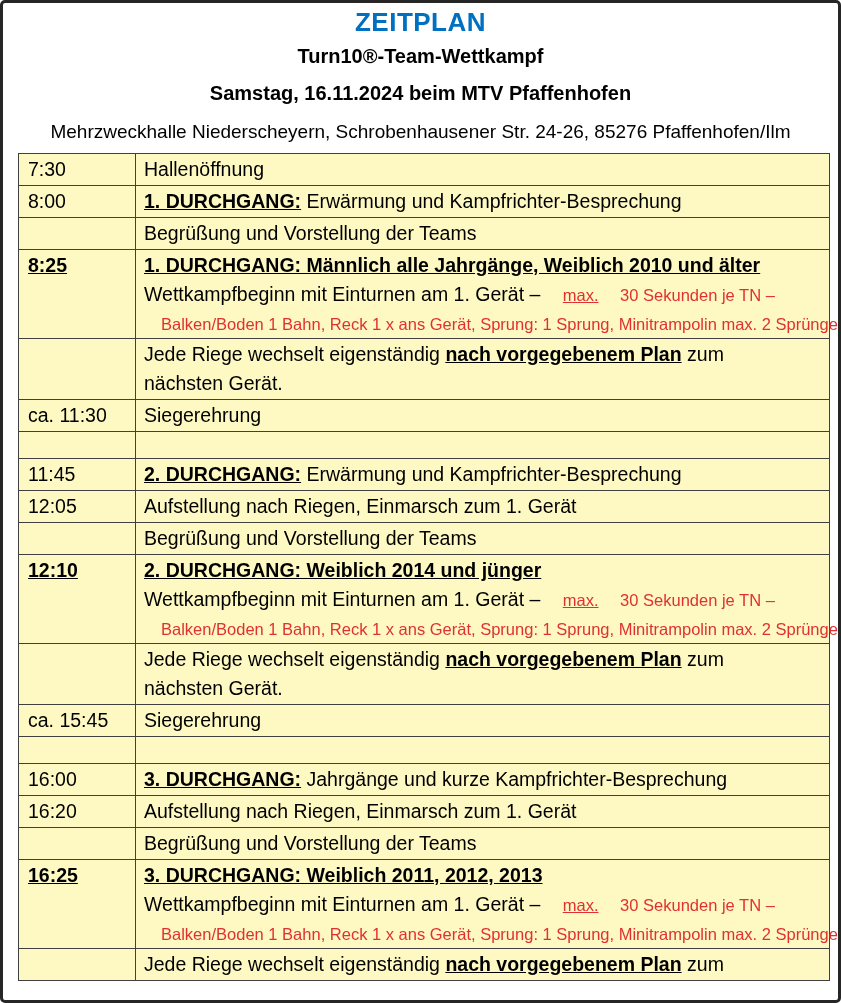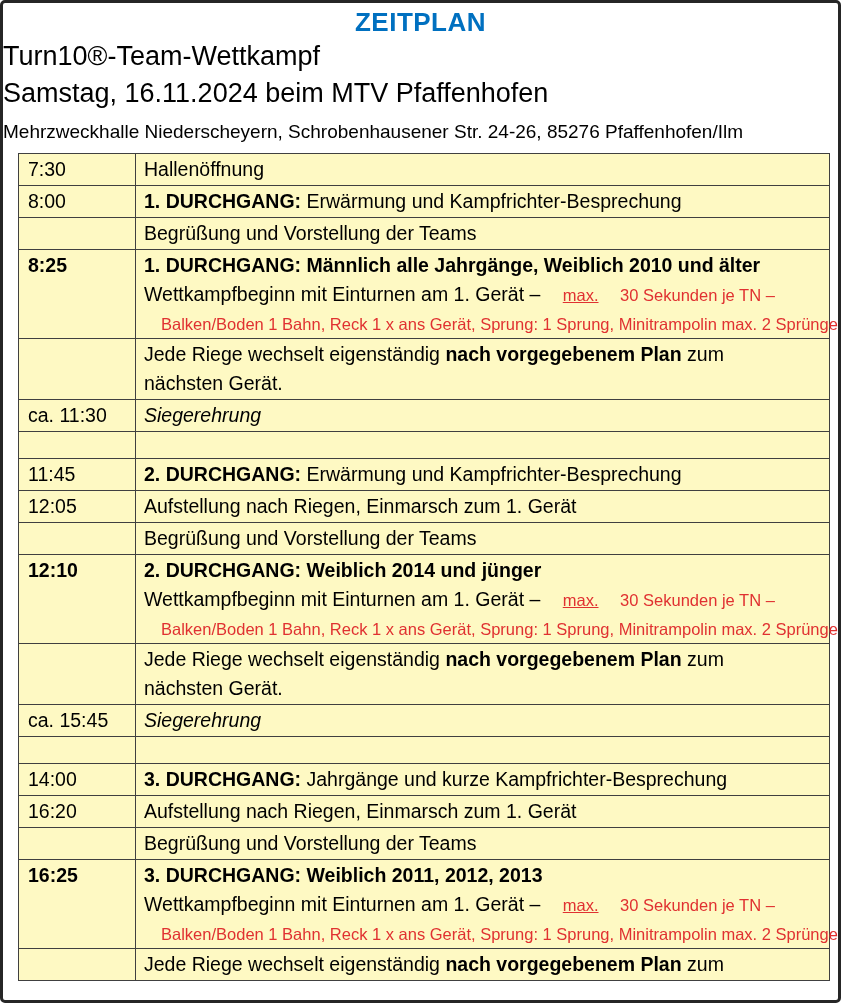--- a/index.html
+++ b/index.html
@@ -7,41 +7,41 @@
   .page {
     position:relative; width:841px; height:1003px; box-sizing:border-box;
     border:3px solid #262626; border-radius:5px; background:#ffffff;
     overflow:hidden; padding-top:4px;
   }
   .title {
     color:var(--blue,#0070C0); text-align:center; font-weight:bold;
     font-size:26px; line-height:31px; letter-spacing:.5px;
   }
   .sub {
-    text-align:left; font-weight:normal; font-size:27px; line-height:37px;
+    text-align:center; font-weight:bold; font-size:20px; line-height:37px;
   }
   .address {
-    font-size:19px; line-height:25px; margin-top:7px;
+    text-align:center; font-size:19px; line-height:25px; margin-top:7px;
     white-space:nowrap;
   }
   table.schedule {
     border-collapse:collapse; table-layout:fixed;
     margin:9px 14px 0 15px; width:812px;
   }
   td { border:1px solid #404040; vertical-align:top; padding:0; background:#fef9c3; }
   td.time {
     width:117px; font-size:19.5px; line-height:28px;
     padding:1px 4px 1px 9px; box-sizing:border-box;
   }
   td.desc { font-size:19.5px; padding:1px 22px 1px 8px; }
   .line { line-height:29px; white-space:nowrap; }
   .line.smallline { line-height:26px; }
   tr.spacer td { height:24px; }
-  .b { font-weight:bold; }
-  .i { font-style:italic; }
+  .b { font-weight:bold;text-decoration:underline; }
+  .i { }
   .r { color:var(--red,#E03131); }
   .u { text-decoration:underline; }
   .s { font-size:16.5px;margin-left:17px; }
 </style>
 </head>
 <body>
 
 <div class="page">
   <div class="title">ZEITPLAN</div>
   <div class="sub">Turn10®-Team-Wettkampf</div>
@@ -130,21 +130,21 @@
           <td class="time">ca. 15:45</td>
           <td class="desc">
             <div class="line"><span class="i">Siegerehrung</span></div>
           </td>
         </tr>
         <tr class="spacer">
           <td class="time"></td>
           <td class="desc"></td>
         </tr>
         <tr>
-          <td class="time">14:00</td>
+          <td class="time">16:00</td>
           <td class="desc">
             <div class="line"><span class="b">3. DURCHGANG:</span><span class=""> Jahrgänge und kurze Kampfrichter-Besprechung</span></div>
           </td>
         </tr>
         <tr>
           <td class="time">16:20</td>
           <td class="desc">
             <div class="line"><span class="">Aufstellung nach Riegen, Einmarsch zum 1. Gerät</span></div>
           </td>
         </tr>

